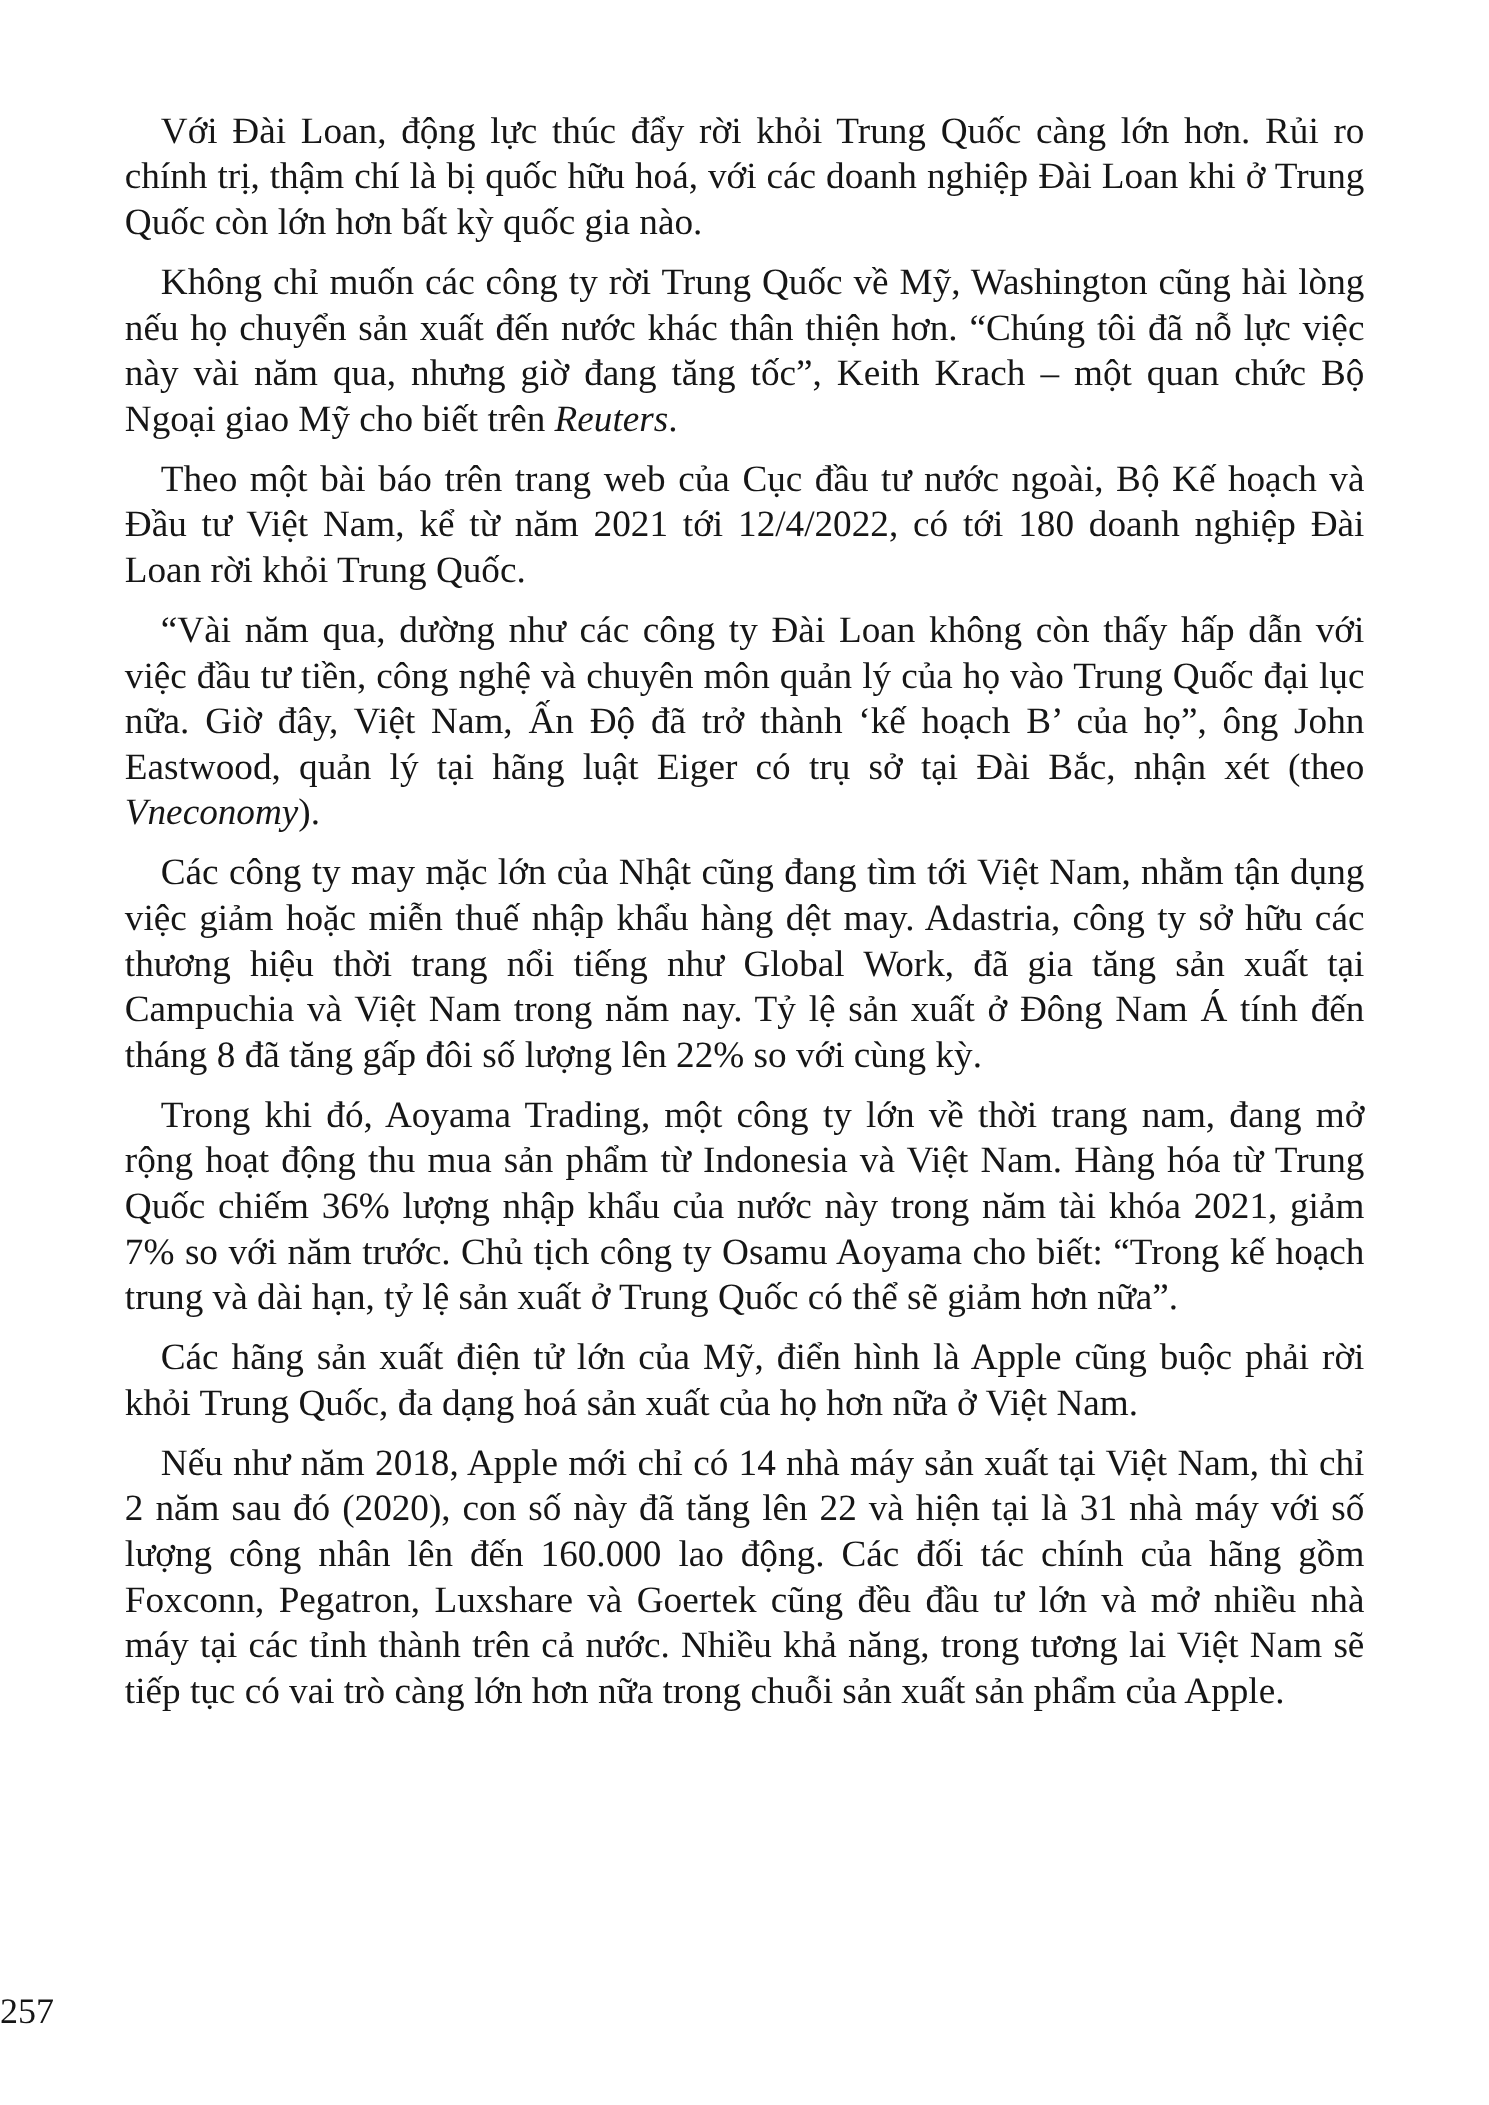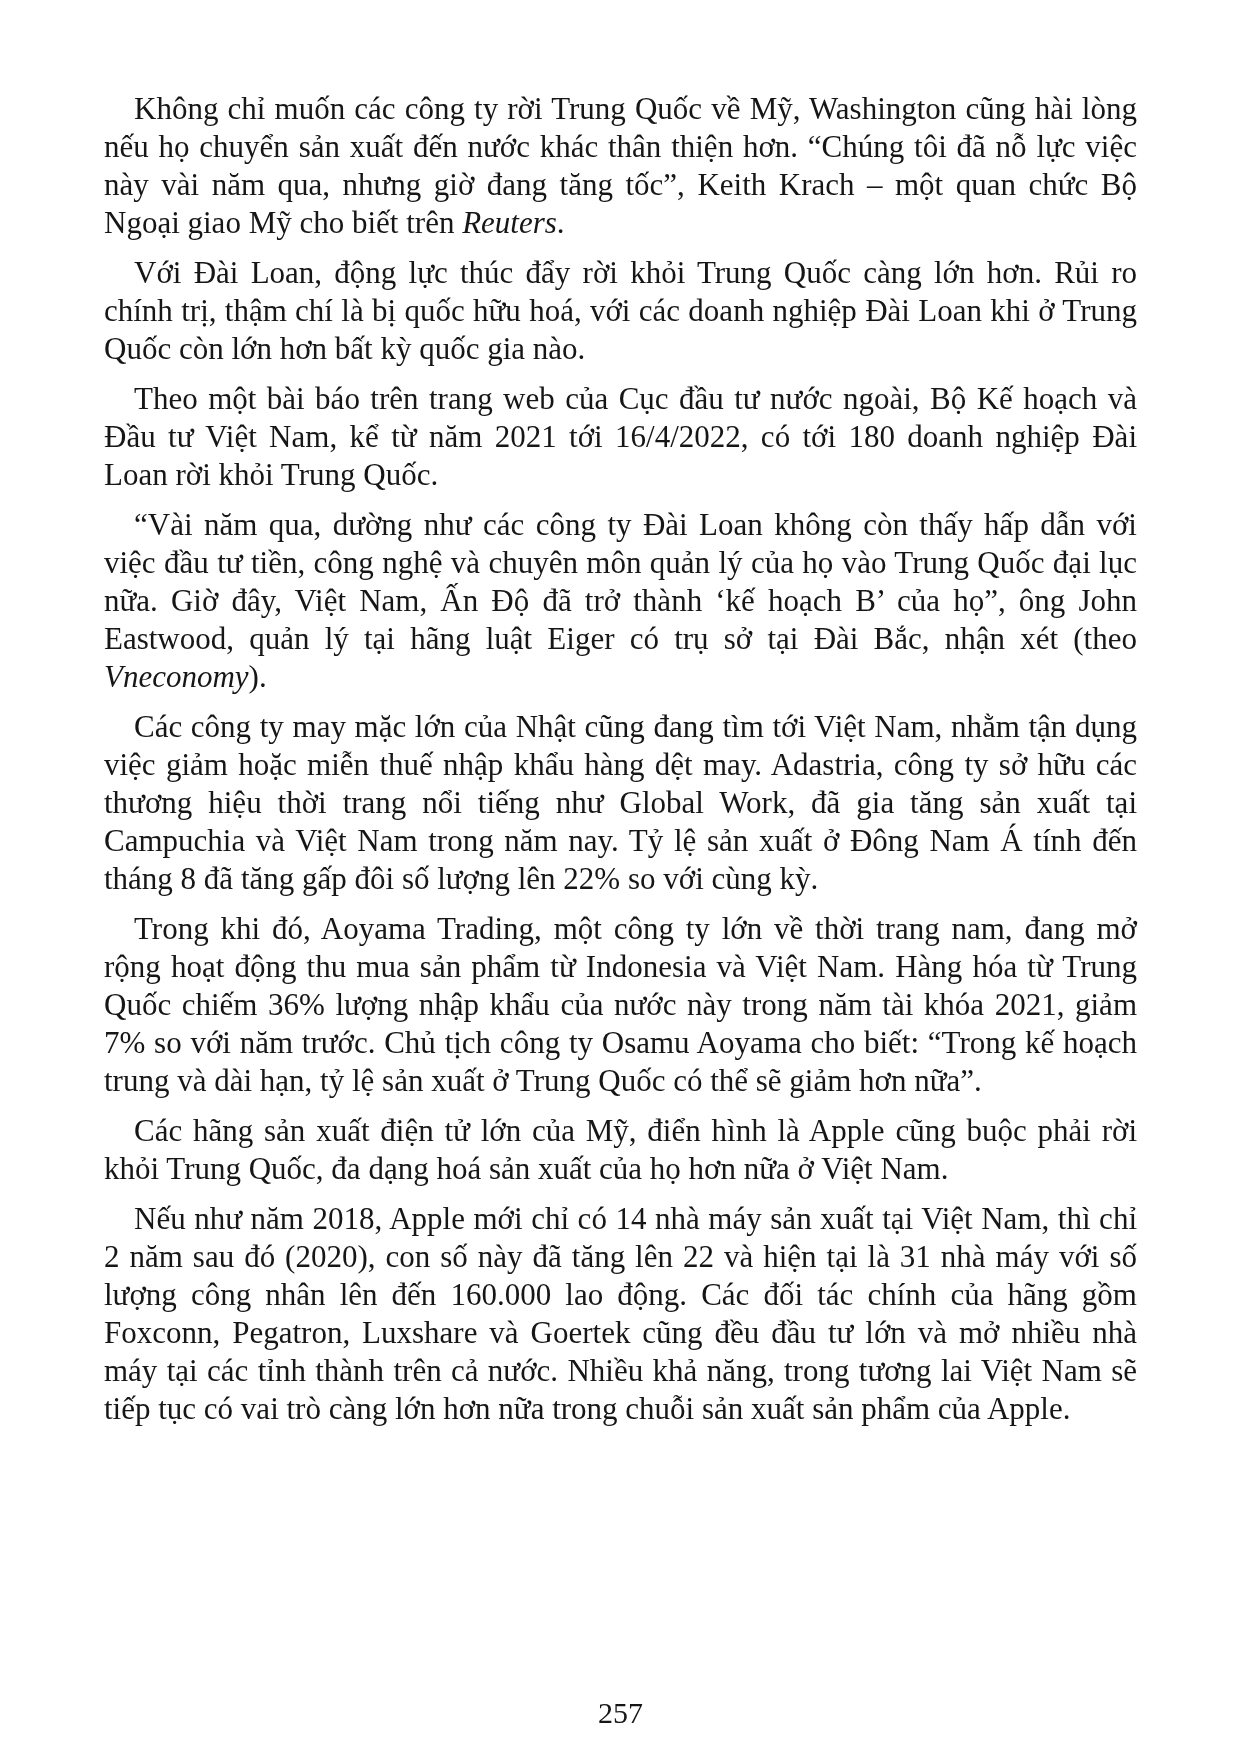--- a/index.html
+++ b/index.html
@@ -31,38 +31,36 @@
     text-indent: 30px;
   }
   .text-block em {
     font-style: italic;
   }
   .page-footer {
     position: absolute;
     left: 0;
     top: 1658px;
     width: 100%;
-    text-align: center;
-    margin-top: 36px;
   }
   .page-number {
     display: inline-block;
     font-size: 30px;
     line-height: 38px;
     color: #161616;
   }
 </style>
 </head>
 <body>
 
 <div class="page" style="background: rgb(255, 255, 255);">
   <main class="text-block" style="color: rgb(22, 22, 22);">
+      <p class="para"><span>Với Đài Loan, động lực thúc đẩy rời khỏi Trung Quốc càng lớn hơn. Rủi ro chính trị, thậm chí là bị quốc hữu hoá, với các doanh nghiệp Đài Loan khi ở Trung Quốc còn lớn hơn bất kỳ quốc gia nào.</span></p>
       <p class="para"><span>Không chỉ muốn các công ty rời Trung Quốc về Mỹ, Washington cũng hài lòng nếu họ chuyển sản xuất đến nước khác thân thiện hơn. “Chúng tôi đã nỗ lực việc này vài năm qua, nhưng giờ đang tăng tốc”, Keith Krach – một quan chức Bộ Ngoại giao Mỹ cho biết trên </span><em>Reuters</em><span>.</span></p>
-      <p class="para"><span>Với Đài Loan, động lực thúc đẩy rời khỏi Trung Quốc càng lớn hơn. Rủi ro chính trị, thậm chí là bị quốc hữu hoá, với các doanh nghiệp Đài Loan khi ở Trung Quốc còn lớn hơn bất kỳ quốc gia nào.</span></p>
-      <p class="para"><span>Theo một bài báo trên trang web của Cục đầu tư nước ngoài, Bộ Kế hoạch và Đầu tư Việt Nam, kể từ năm 2021 tới 16/4/2022, có tới 180 doanh nghiệp Đài Loan rời khỏi Trung Quốc.</span></p>
+      <p class="para"><span>Theo một bài báo trên trang web của Cục đầu tư nước ngoài, Bộ Kế hoạch và Đầu tư Việt Nam, kể từ năm 2021 tới 12/4/2022, có tới 180 doanh nghiệp Đài Loan rời khỏi Trung Quốc.</span></p>
       <p class="para"><span>“Vài năm qua, dường như các công ty Đài Loan không còn thấy hấp dẫn với việc đầu tư tiền, công nghệ và chuyên môn quản lý của họ vào Trung Quốc đại lục nữa. Giờ đây, Việt Nam, Ấn Độ đã trở thành ‘kế hoạch B’ của họ”, ông John Eastwood, quản lý tại hãng luật Eiger có trụ sở tại Đài Bắc, nhận xét (theo </span><em>Vneconomy</em><span>).</span></p>
       <p class="para"><span>Các công ty may mặc lớn của Nhật cũng đang tìm tới Việt Nam, nhằm tận dụng việc giảm hoặc miễn thuế nhập khẩu hàng dệt may. Adastria, công ty sở hữu các thương hiệu thời trang nổi tiếng như Global Work, đã gia tăng sản xuất tại Campuchia và Việt Nam trong năm nay. Tỷ lệ sản xuất ở Đông Nam Á tính đến tháng 8 đã tăng gấp đôi số lượng lên 22% so với cùng kỳ.</span></p>
       <p class="para"><span>Trong khi đó, Aoyama Trading, một công ty lớn về thời trang nam, đang mở rộng hoạt động thu mua sản phẩm từ Indonesia và Việt Nam. Hàng hóa từ Trung Quốc chiếm 36% lượng nhập khẩu của nước này trong năm tài khóa 2021, giảm 7% so với năm trước. Chủ tịch công ty Osamu Aoyama cho biết: “Trong kế hoạch trung và dài hạn, tỷ lệ sản xuất ở Trung Quốc có thể sẽ giảm hơn nữa”.</span></p>
       <p class="para"><span>Các hãng sản xuất điện tử lớn của Mỹ, điển hình là Apple cũng buộc phải rời khỏi Trung Quốc, đa dạng hoá sản xuất của họ hơn nữa ở Việt Nam.</span></p>
       <p class="para"><span>Nếu như năm 2018, Apple mới chỉ có 14 nhà máy sản xuất tại Việt Nam, thì chỉ 2 năm sau đó (2020), con số này đã tăng lên 22 và hiện tại là 31 nhà máy với số lượng công nhân lên đến 160.000 lao động. Các đối tác chính của hãng gồm Foxconn, Pegatron, Luxshare và Goertek cũng đều đầu tư lớn và mở nhiều nhà máy tại các tỉnh thành trên cả nước. Nhiều khả năng, trong tương lai Việt Nam sẽ tiếp tục có vai trò càng lớn hơn nữa trong chuỗi sản xuất sản phẩm của Apple.</span></p>
     </main>
   <footer class="page-footer">
     <span class="page-number" style="color: rgb(22, 22, 22);">257</span>
   </footer>
 </div>

